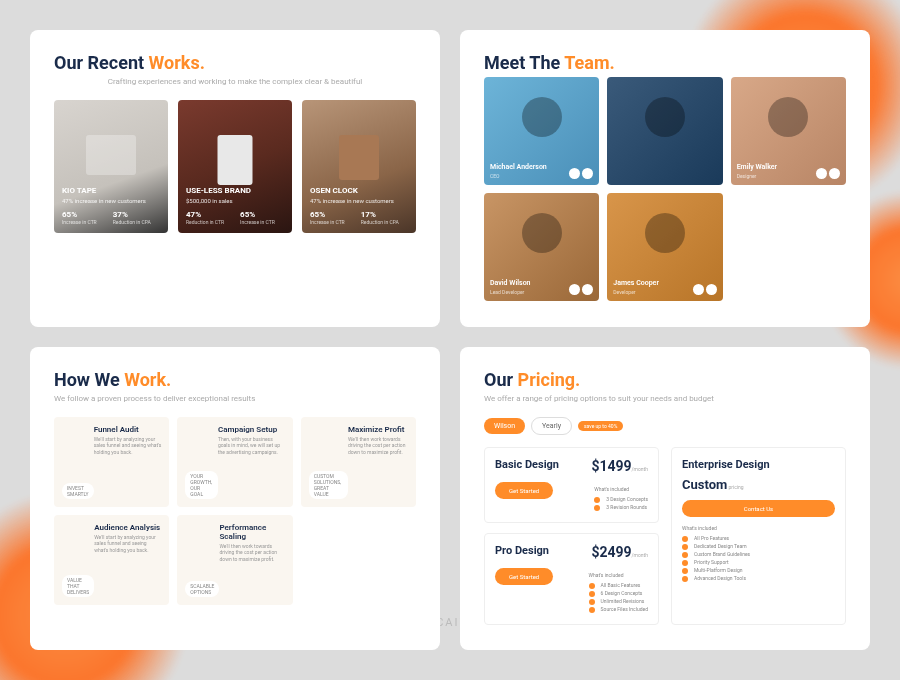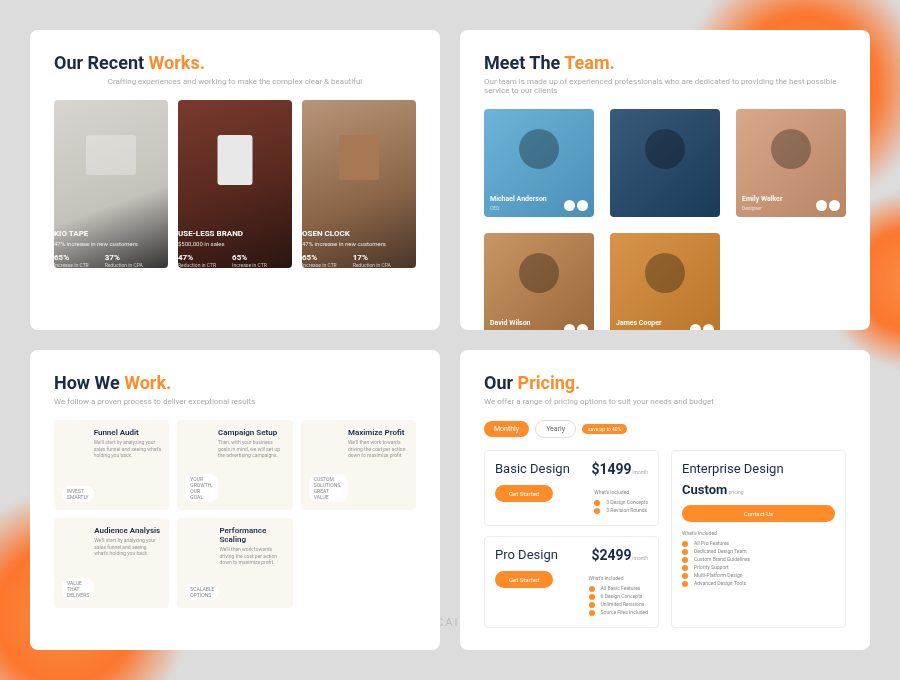--- a/index.html
+++ b/index.html
@@ -10,34 +10,34 @@
 .swirl3{top:190px;right:-100px;width:180px;height:180px}
 .watermark{position:absolute;bottom:50px;left:50%;transform:translateX(-50%);color:#bbb;font-size:11px;letter-spacing:2px}
 .grid{display:grid;grid-template-columns:1fr 1fr;gap:20px;padding:30px;position:relative;z-index:1;width:100%;height:100%}
 .panel{background:#fff;border-radius:8px;padding:22px 24px;overflow:hidden}
 h2{font-size:18px;font-weight:700;margin-bottom:4px}
 .accent{color:#ff8c29}
 .dark{color:#1a2b4a}
 .sub{font-size:8px;color:#aaa;margin-bottom:14px}
 
 .works-cards{display:flex;gap:10px}
-.work-card{flex:1;height:168px;border-radius:4px;position:relative;overflow:hidden;color:#fff;display:flex;flex-direction:column;justify-content:flex-end;}
+.work-card{flex:1;height:133px;border-radius:4px;position:relative;overflow:hidden;color:#fff;display:flex;flex-direction:column;justify-content:flex-end;padding:8px}
 .wc1{background:linear-gradient(160deg,#d8d4cf 0%,#c5c1bb 60%,#333 100%)}
 .wc2{background:linear-gradient(160deg,#7a3a2e 0%,#5a2a1f 50%,#2a1511 100%)}
 .wc3{background:linear-gradient(160deg,#b89578 0%,#8a6548 60%,#4a3528 100%)}
 .work-card .prod{width:50px;height:40px;background:rgba(255,255,255,0.3);border-radius:3px;position:absolute;top:35px;left:50%;transform:translateX(-50%)}
 .wc2 .prod{background:#e8e8e8;width:35px;height:50px}
 .wc3 .prod{width:40px;height:45px;background:#a87854}
 .wt{font-size:8px;font-weight:700;margin-bottom:2px}
 .ws{font-size:6px;opacity:0.85;margin-bottom:6px}
 .stats{display:flex;gap:16px}
 .stat{font-size:8px}
 .stat span{display:block;font-size:5px;opacity:0.7}
 
-.team-grid{display:grid;grid-template-columns:repeat(3,1fr);gap:16px}
+.team-grid{display:grid;grid-template-columns:repeat(3,1fr);gap:8px}
 .member{height:108px;border-radius:4px;position:relative;overflow:hidden;display:flex;align-items:flex-end}
 .m1{background:linear-gradient(135deg,#6db4d8,#4a8fb8)}
 .m2{background:linear-gradient(135deg,#3a5a7a,#1a3a5a)}
 .m3{background:linear-gradient(135deg,#d8a888,#b88565)}
 .m4{background:linear-gradient(135deg,#8a3a3a,#5a2020)}
 .m5{background:linear-gradient(135deg,#c89565,#9a6838)}
 .m6{background:linear-gradient(135deg,#d8954a,#b87528)}
 .head{width:40px;height:40px;background:rgba(0,0,0,0.3);border-radius:50%;position:absolute;top:20px;left:50%;transform:translateX(-50%)}
 .mi{position:absolute;bottom:6px;left:6px;right:6px;display:flex;justify-content:space-between;align-items:flex-end}
 .mn{color:#fff;font-size:7px;font-weight:600}
@@ -52,21 +52,21 @@
 .hcd{font-size:5px;color:#999;line-height:1.3}
 
 .toggle{display:flex;align-items:center;gap:6px;margin-bottom:12px}
 .tbtn{font-size:7px;padding:4px 10px;border-radius:10px}
 .tbtn.active{background:#ff8c29;color:#fff}
 .tbtn.inactive{color:#666;border:1px solid #ddd}
 .badge{background:#ff8c29;color:#fff;font-size:5px;padding:2px 6px;border-radius:8px}
 .pricing-row{display:flex;gap:12px}
 .pcol{flex:1;display:flex;flex-direction:column;gap:10px}
 .pcard{border:1px solid #eee;border-radius:4px;padding:10px}
-.pt{font-size:13px;font-weight:400;color:#1a2b4a}
+.pt{font-size:11px;font-weight:700;color:#1a2b4a}
 .pp{font-size:14px;font-weight:700;color:#1a2b4a}
 .pp small{font-size:5px;color:#aaa;font-weight:400}
 .phead{display:flex;justify-content:space-between;align-items:flex-start;margin-bottom:8px}
 .gbtn{background:#ff8c29;color:#fff;font-size:6px;padding:5px 14px;border-radius:10px;display:inline-block}
 .pbody{display:flex;justify-content:space-between;align-items:flex-start}
 .feat{font-size:5px;color:#888;margin-top:4px}
 .feat li{list-style:none;padding-left:12px;position:relative;margin-bottom:2px}
 .feat li:before{content:'';width:6px;height:6px;background:#ff8c29;border-radius:50%;position:absolute;left:0;top:1px}
 .custom{font-size:13px;font-weight:700;color:#1a2b4a}
 .custom small{font-size:5px;color:#aaa;font-weight:400}
@@ -110,21 +110,20 @@
       <div class="stats">
             <div class="stat"><b>65%</b><span>Increase in CTR</span></div>
             <div class="stat"><b>17%</b><span>Reduction in CPA</span></div>
           </div>
         </div>
   </div>
 </div>
 
 <div class="panel">
   <h2><span class="dark">Meet The </span><span class="accent">Team.</span></h2>
-  <p class="sub">Our team is made up of experienced professionals who are dedicated to providing the best possible service to our clients</p>
   <div class="team-grid" id="team-grid">
         <div class="member m1">
           <div class="head"></div>
           <div class="mi">
             <div><span class="mn">Michael Anderson</span><span class="mr">CEO</span></div>
             <div class="social">
               <span class="sb"></span>
               <span class="sb"></span>
             </div>
           </div>
@@ -204,21 +203,21 @@
             <div class="hcd">We'll then work towards driving the cost per action down to maximize profit.</div>
           </div>
         </div>
       </div>
 </div>
 
 <div class="panel">
   <h2><span class="dark">Our </span><span class="accent">Pricing.</span></h2>
   <p class="sub">We offer a range of pricing options to suit your needs and budget</p>
   <div class="toggle">
-    <span class="tbtn active">Monthly</span>
+    <span class="tbtn active">Wilson</span>
     <span class="tbtn inactive">Yearly</span>
     <span class="badge">save up to 40%</span>
   </div>
   <div class="pricing-row">
     <div class="pcol">
       <div class="pcard">
         <div class="phead">
               <span class="pt">Basic Design</span>
               <span class="pp"><span>$1499</span><small>/month</small></span>
             </div>

